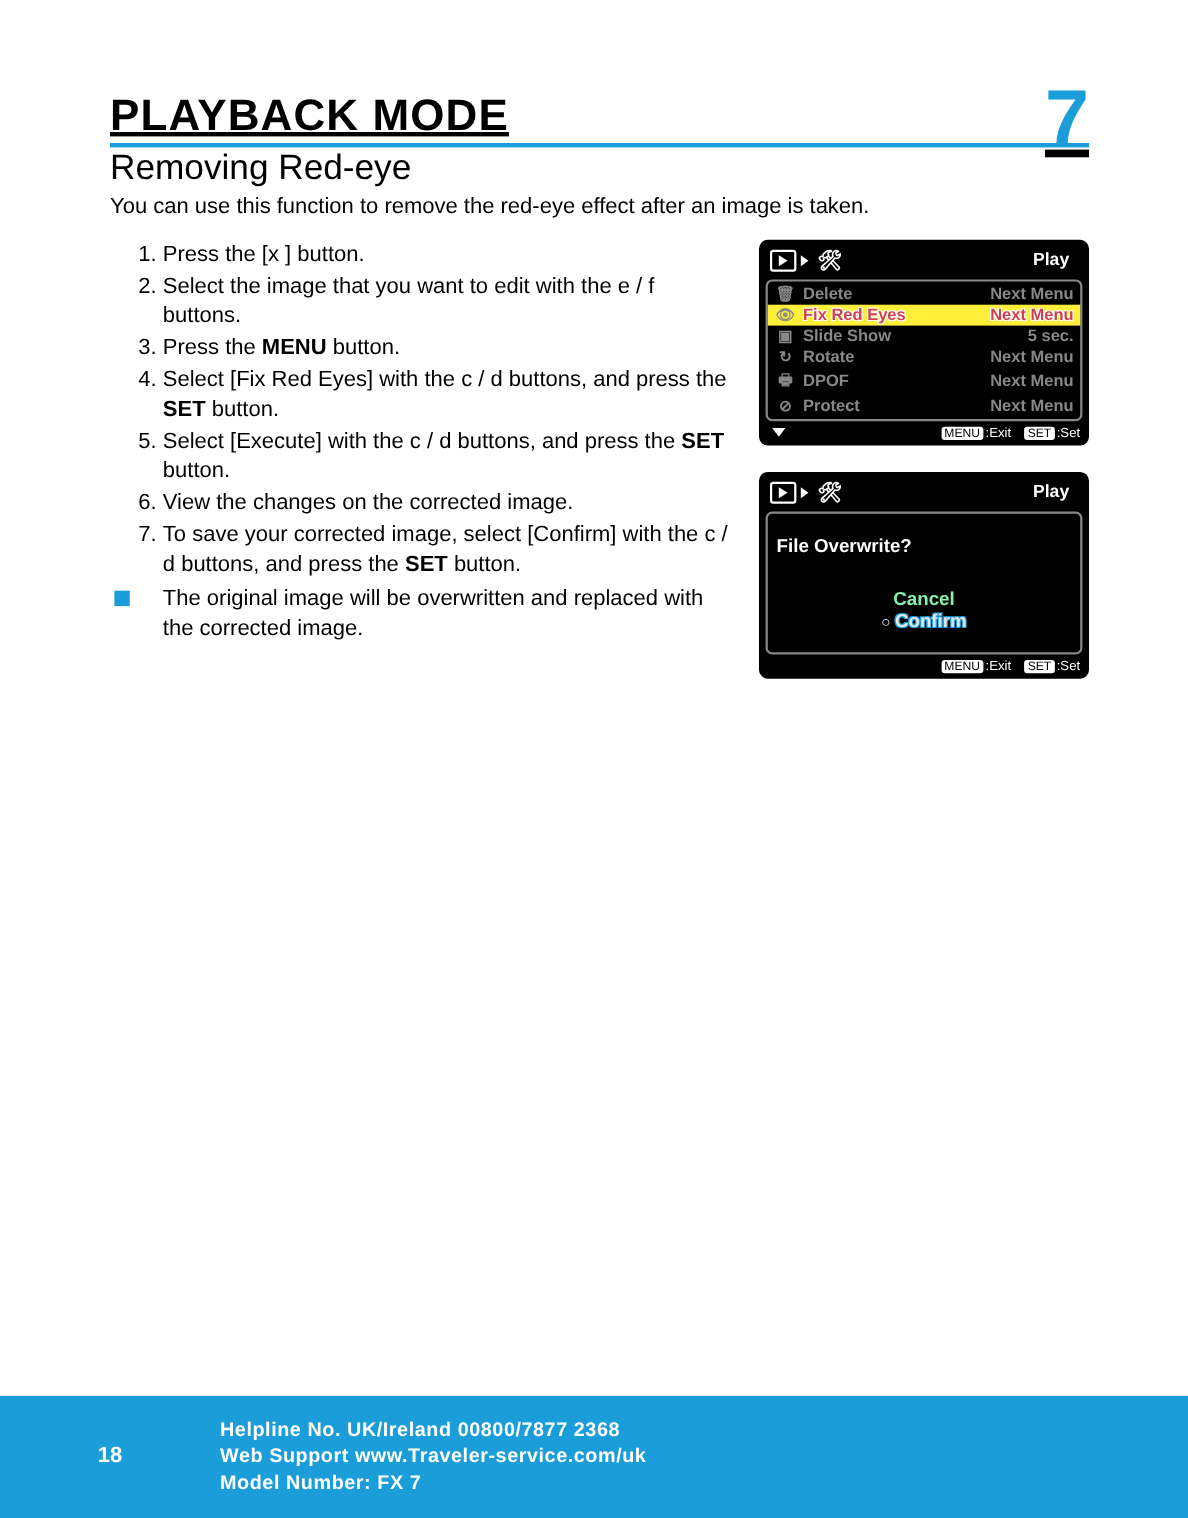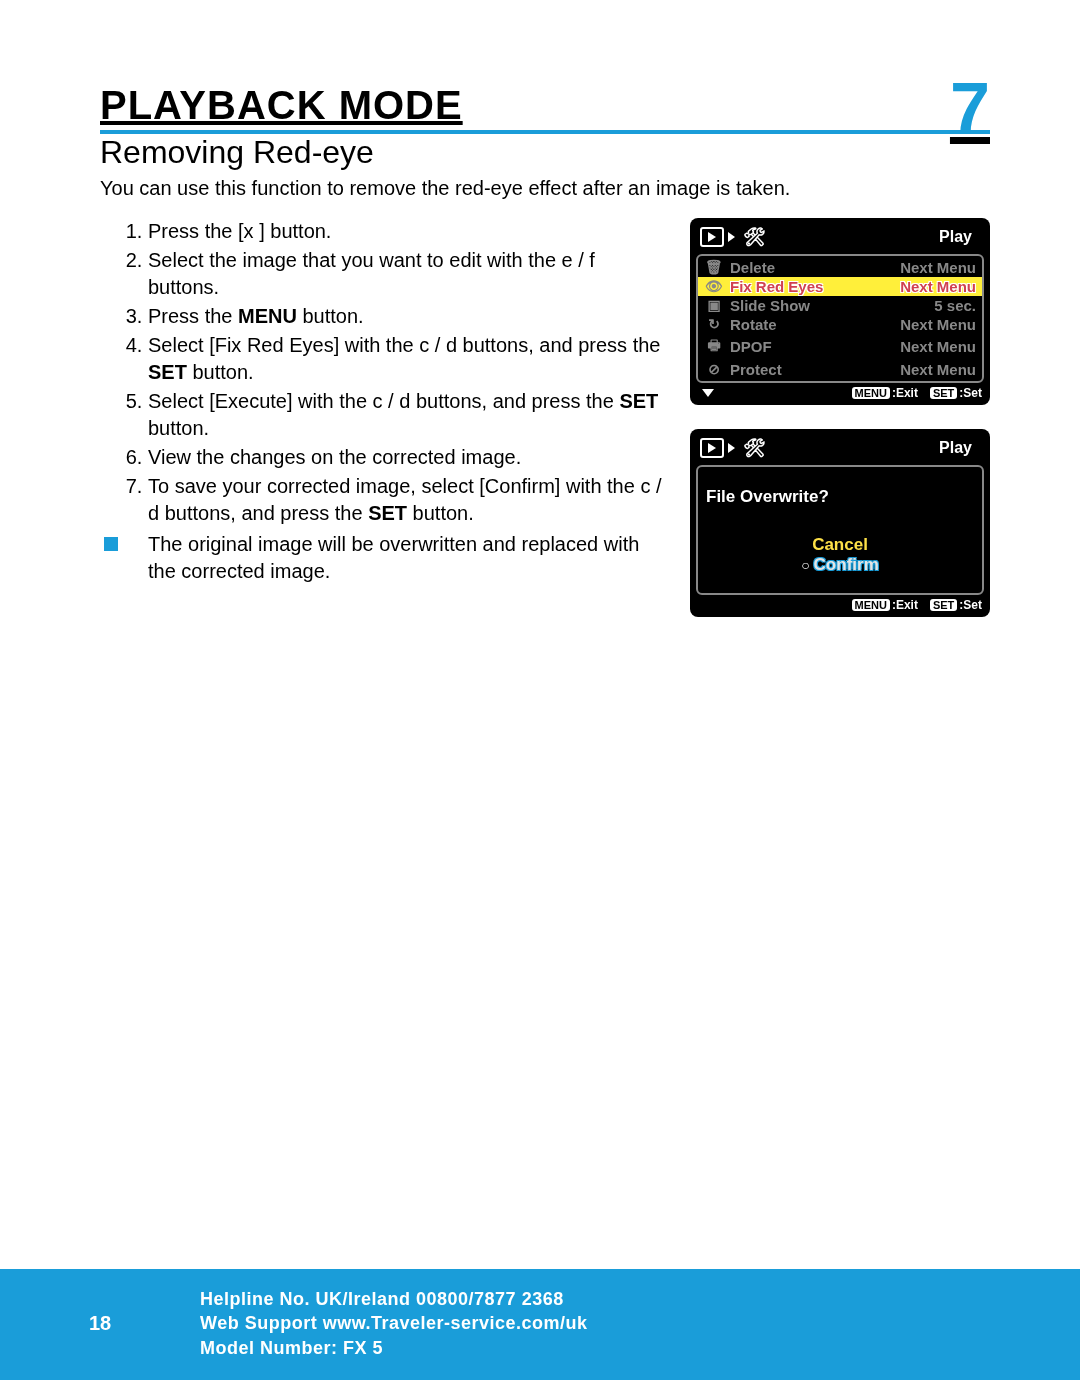--- a/index.html
+++ b/index.html
@@ -135,21 +135,21 @@
   .menu-row.sel { background: #ffef3a; }
   .menu-row.sel .lbl, .menu-row.sel .val {
     color: #d04050;
     text-shadow: -1px -1px 0 #fff, 1px -1px 0 #fff, -1px 1px 0 #fff, 1px 1px 0 #fff;
   }
   .lcd-bottom {
     display: flex;
     justify-content: center;
     gap: 12px;
     font-size: 12px;
-    font-weight: bold;
+    font-weight: normal;
     color: #fff;
     padding: 3px 2px 1px;
     align-items: center;
   }
   .lcd-bottom .dn {
     width: 0;height: 0;border-top: 8px solid #fff;border-left:6px solid transparent;border-right:6px solid transparent;
     margin-right: auto; margin-left: 4px;
   }
   .pill {
     background: #fff; color: #000; border-radius: 3px; padding: 0 3px; margin-right: 2px;
@@ -161,21 +161,21 @@
     padding: 20px 8px 10px 8px;
     min-height: 130px;
     display: flex;
     flex-direction: column;
   }
   .q {
     color: #fff; font-weight: bold; font-size: 17px; margin-bottom: 28px;
   }
   .opts { text-align: center; }
   .opt {
-    font-weight: bold; font-size: 17px; color: #fde047;
+    font-weight: bold; font-size: 17px; color: #86efac;
   }
   .opt.sel {
     color: #e5e5e5;
     text-shadow: -1px -1px 0 #1a9dd9, 1px -1px 0 #1a9dd9, -1px 1px 0 #1a9dd9, 1px 1px 0 #1a9dd9;
   }
   .opt.sel::before { content: "○ "; color: #fff; text-shadow:none; font-size:14px; }
   .footer {
     position: absolute;
     left: 0; right: 0; bottom: 0;
     background: #1a9dd9;
@@ -299,15 +299,15 @@
       </div>
     </div>
   </div>
 </div>
 
 <div class="footer">
   <div class="pnum">18</div>
   <div class="info">
     <div>Helpline No. UK/Ireland 00800/7877 2368</div>
     <div>Web Support www.Traveler-service.com/uk</div>
-    <div>Model Number: FX 5</div>
+    <div>Model Number: FX 7</div>
   </div>
 </div>
 
 </body></html>

